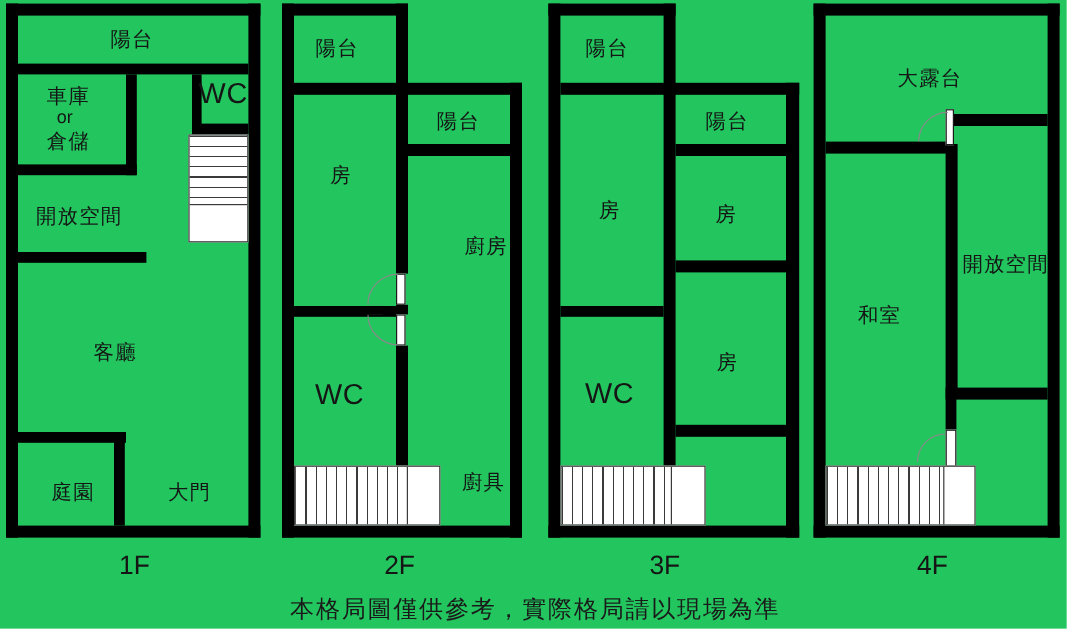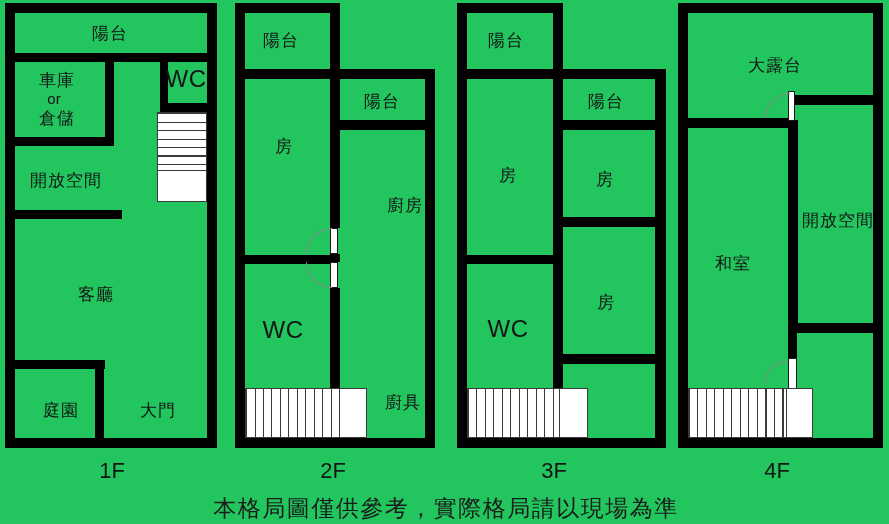--- a/index.html
+++ b/index.html
@@ -14,21 +14,21 @@
     font-size:17px;letter-spacing:1px;white-space:nowrap;color:#151515;
   }
   .latin{font-size:24px;letter-spacing:0.5px;}
   .small{font-size:15px;letter-spacing:0;}
   .floor-label{
     position:absolute;transform:translate(-50%,-50%);
     font-size:22px;color:#151515;white-space:nowrap;
   }
   .disclaimer{
     position:absolute;transform:translate(-50%,-50%);
-    font-size:23px;letter-spacing:1.5px;color:#1a1a1a;white-space:nowrap;
+    font-size:20px;letter-spacing:1.5px;color:#1a1a1a;white-space:nowrap;
   }
   .stair-box{position:absolute;border:1px solid #3a3a3a;background:#fff;box-sizing:border-box;}
   .treads-v{position:absolute;left:0;top:0;bottom:0;border-right:1px solid #3a3a3a;
     background:repeating-linear-gradient(to right,#3a3a3a 0,#3a3a3a 1px,transparent 1px,transparent 8.5px);}
   .treads-h{position:absolute;left:0;top:0;right:0;border-bottom:1px solid #3a3a3a;
     background:repeating-linear-gradient(to bottom,#3a3a3a 0,#3a3a3a 1px,transparent 1px,transparent 8.5px);}
   .door-panel{position:absolute;background:#fff;border:1px solid #1a1a1a;box-sizing:border-box;}
   .door-arc{position:absolute;box-sizing:border-box;}
   .arc-tl{border-top:1px solid #8a8a8a;border-left:1px solid #8a8a8a;border-top-left-radius:100% 100%;}
   .arc-bl{border-bottom:1px solid #8a8a8a;border-left:1px solid #8a8a8a;border-bottom-left-radius:100% 100%;}

